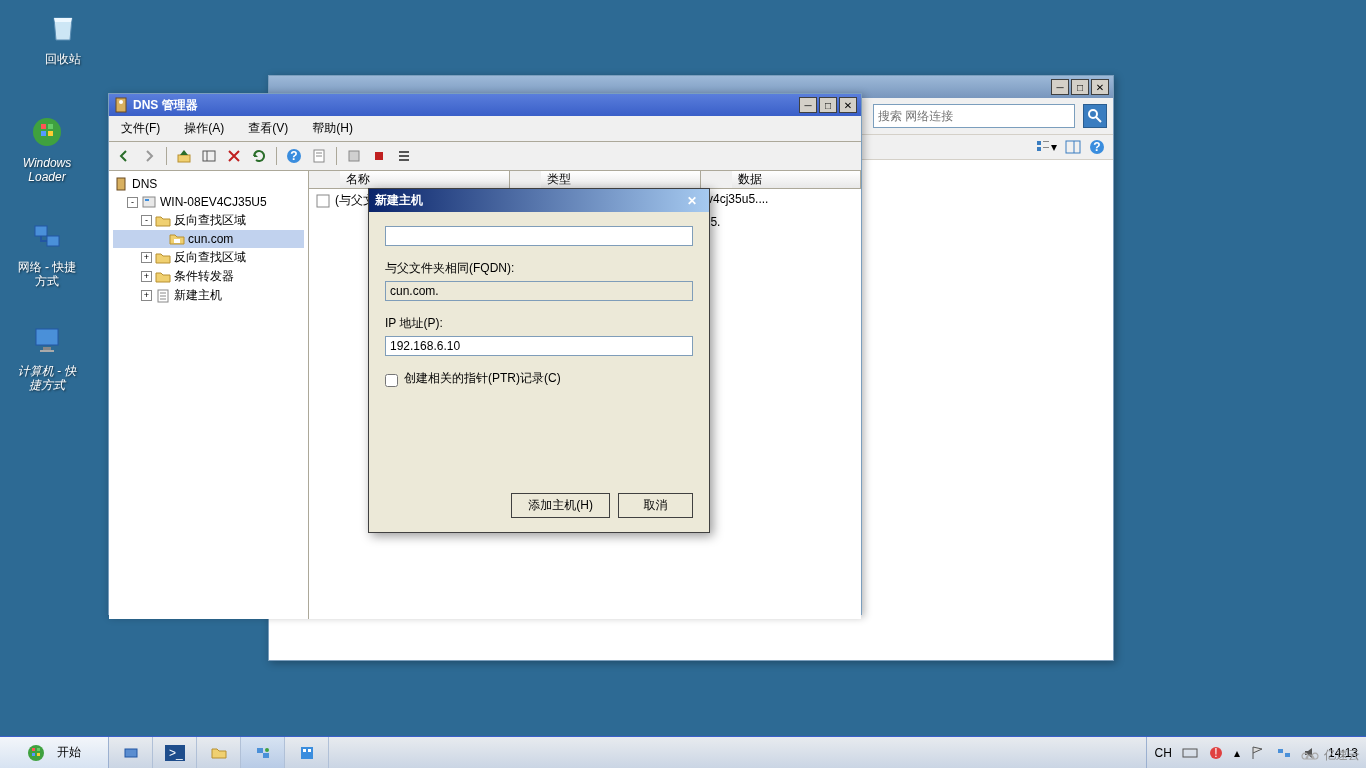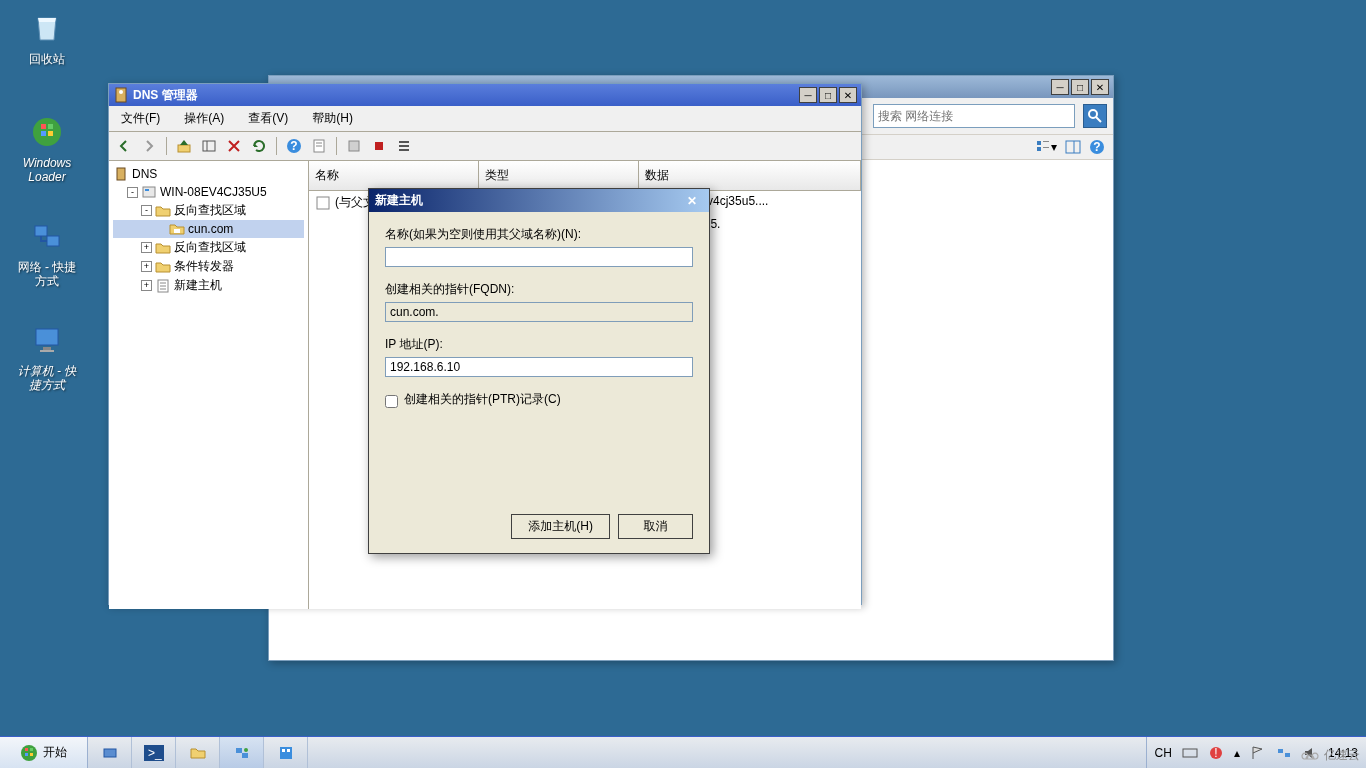--- a/index.html
+++ b/index.html
@@ -35,21 +35,21 @@
 
 
 .tree-item { display: flex; align-items: center; padding: 1px 0; cursor: pointer; white-space: nowrap; }
 .tree-toggle { width: 11px; height: 11px; border: 1px solid #888; display: inline-flex; align-items: center; justify-content: center; font-size: 9px; margin-right: 3px; background: white; line-height: 1; }
 .tree-spacer { width: 14px; display: inline-block; }
 .tree-icon { width: 16px; height: 16px; margin-right: 3px; display: inline-flex; align-items: center; justify-content: center; }
 .tree-item.selected { background: #c1d2ee; }
 
 
 .list-header { display: flex; background: #f0f0f0; border-bottom: 1px solid #aca899; }
-.list-header .col { padding: 6px 6px; border-right: 1px solid #aca899; background: linear-gradient(to bottom, #fff, #e8e8e8); }
+.list-header .col { padding: 0 6px; border-right: 1px solid #aca899; background: linear-gradient(to bottom, #fff, #e8e8e8); margin-left: 31px; }
 .list-row { display: flex; padding: 2px 0; }
 .list-row .cell { padding: 1px 6px; white-space: nowrap; overflow: hidden; }
 
 
 .dialog { position: absolute; background: #ece9d8; border: 1px solid #404040; box-shadow: 3px 3px 10px rgba(0,0,0,0.4); }
 .dialog-title { background: linear-gradient(to right, #0a246a, #a6caf0); color: white; padding: 3px 6px; font-weight: bold; display: flex; align-items: center; }
 .dialog-title .title { flex: 1; }
 .dialog-body { padding: 14px 16px; }
 .dialog-body label { display: block; margin-bottom: 4px; }
 .dialog-body input[type=text] { width: 100%; border: 1px solid #7f9db9; padding: 2px 4px; height: 20px; background: white; }
@@ -62,36 +62,36 @@
 
 .back-window { position: absolute; background: white; border: 1px solid #7b9ebd; box-shadow: 2px 2px 8px rgba(0,0,0,0.3); }
 .back-toolbar { background: #f0f0f0; border-bottom: 1px solid #d4d0c8; padding: 6px; display: flex; align-items: center; gap: 8px; }
 .search-box { flex: 1; border: 1px solid #7b9ebd; height: 24px; display: flex; align-items: center; padding: 0 4px; background: white; }
 .search-box input { border: none; outline: none; flex: 1; }
 .search-btn { width: 24px; height: 24px; background: #3a7dc0; display: flex; align-items: center; justify-content: center; border: 1px solid #2a5d90; cursor: pointer; }
 .back-tools { background: #f0f0f0; border-bottom: 1px solid #d4d0c8; padding: 4px 8px; display: flex; justify-content: flex-end; gap: 8px; align-items: center; }
 
 
 .taskbar { position: absolute; bottom: 0; left: 0; right: 0; height: 32px; background: linear-gradient(to bottom, #e8ebef, #cad5e4); border-top: 1px solid #3a5fc8; display: flex; align-items: stretch; }
-.start-btn { display: flex; align-items: center; padding: 0 20px; background: linear-gradient(to bottom, #f3f6fa, #d7e3f2); border-right: 1px solid #9bb0d0; cursor: pointer; gap: 5px; }
+.start-btn { display: flex; align-items: center; padding: 0 27px; background: linear-gradient(to bottom, #f3f6fa, #d7e3f2); border-right: 1px solid #9bb0d0; cursor: pointer; gap: 12px; }
 .task-item { width: 44px; display: flex; align-items: center; justify-content: center; border-right: 1px solid #b0c0d7; cursor: pointer; }
 .task-item.active { background: linear-gradient(to bottom, #d7e3f2, #b8cbe6); }
 .tray { margin-left: auto; display: flex; align-items: center; padding: 0 8px; gap: 10px; border-left: 1px solid #9bb0d0; }
 .tray-item { display: flex; align-items: center; cursor: pointer; }
 .clock { text-align: center; line-height: 14px; font-size: 11px; }
 .watermark { position: absolute; right: 6px; bottom: 4px; color: #888; font-size: 13px; display: flex; align-items: center; gap:4px; pointer-events: none; }
 
 
 .svg16 { width: 16px; height: 16px; }
 .svg32 { width: 32px; height: 32px; }
 </style>
 </head>
 <body>
 
-<div class="desktop-icon" style="left:12px; top:8px;">
+<div class="desktop-icon" style="left:28px; top:8px;">
   <div class="ico">
     <svg class="svg32" viewBox="0 0 32 32">
         <path fill="#cde6f5" stroke="#5b8db3" d="M7 6 L25 6 L23 28 L9 28 Z"></path>
         <path fill="#eef8ff" d="M7 6 L25 6 L24 10 L8 10 Z"></path>
       </svg>
   </div>
   <span>回收站</span>
 </div>
 <div class="desktop-icon" style="left:12px; top:112px;">
   <div class="ico">
@@ -165,21 +165,21 @@
       </div>
     <div class="tray-item">
         <svg class="svg16" viewBox="0 0 16 16">
           <circle cx="8" cy="8" r="7" fill="#3a8dde"></circle>
           <text x="8" y="12" text-anchor="middle" fill="white" font-size="11" font-weight="bold">?</text>
         </svg>
       </div>
   </div>
 </div>
 
-<div class="window" style="left:108px; top:83px; width:754px; height:522px;">
+<div class="window" style="left:108px; top:93px; width:754px; height:522px;">
   <div class="titlebar">
     <svg class="icon" viewBox="0 0 16 16">
         <rect x="3" y="1" width="10" height="14" fill="#d8b060" stroke="#6a4a20"></rect>
         <circle cx="8" cy="5" r="2" fill="#fff"></circle>
       </svg>
     <div class="title">DNS 管理器</div>
     <div class="controls">
       <div class="ctrl">─</div>
       <div class="ctrl">□</div>
       <div class="ctrl">✕</div>
@@ -366,25 +366,24 @@
   </div>
 </div>
 
 <div class="dialog" style="left:320px; top:188px; width:342px;margin-left:48px;">
   <div class="dialog-title">
     <span class="title">新建主机</span>
     <div class="ctrl" style="width:16px;height:14px;">✕</div>
   </div>
   <div class="dialog-body">
     <div class="field">
-      <label>名称(如果为空则使用其父域名称)(N):</label>
       <input type="text" value="" style="">
     </div>
     <div class="field">
-      <label>创建相关的指针(FQDN):</label>
+      <label>与父文件夹相同(FQDN):</label>
       <input type="text" readonly="" value="cun.com." style="">
     </div>
     <div class="field">
       <label>IP 地址(P):</label>
       <input type="text" value="192.168.6.10" style="">
     </div>
     <div class="checkbox-row">
       <input type="checkbox" style="">
       <label>创建相关的指针(PTR)记录(C)</label>
     </div>

